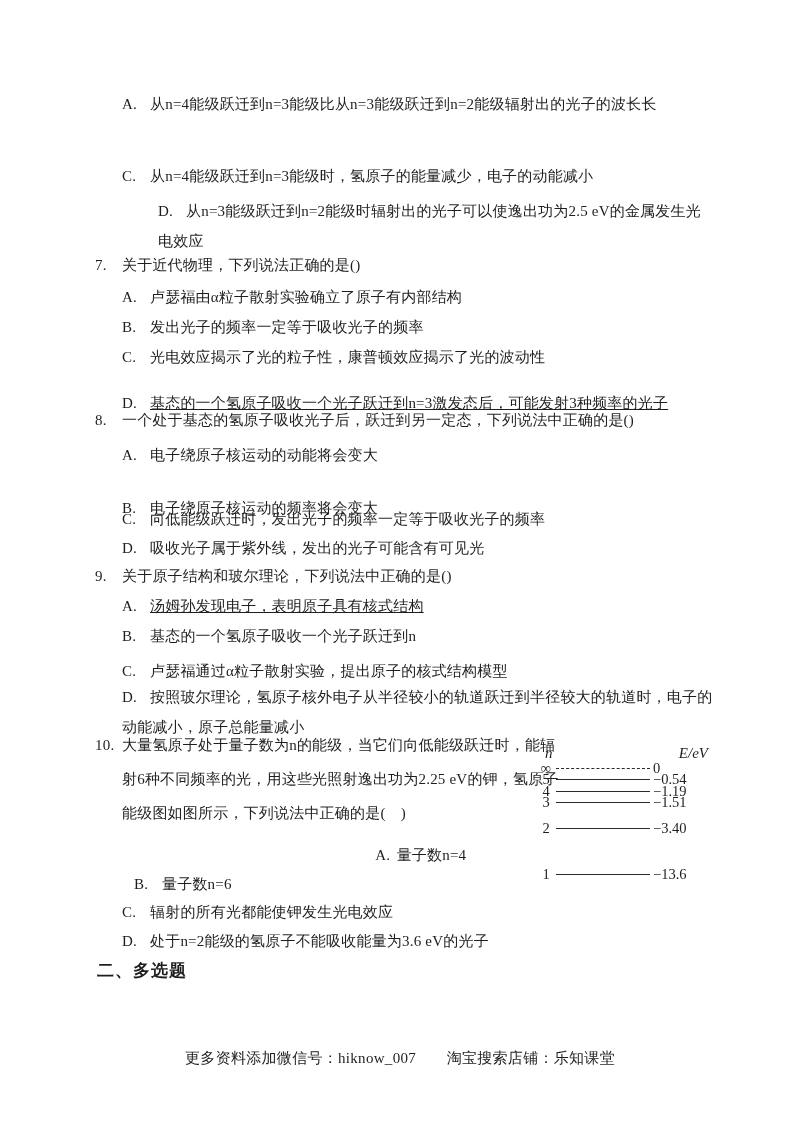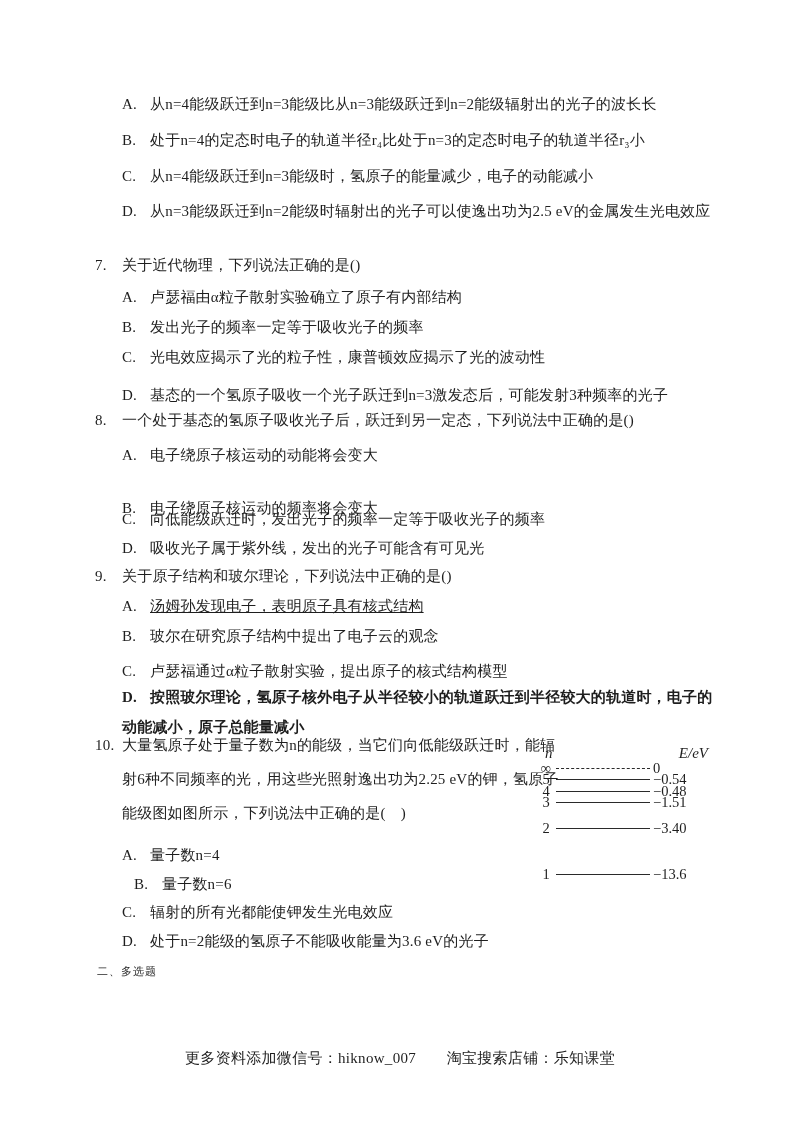--- a/index.html
+++ b/index.html
@@ -26,33 +26,33 @@
     vertical-align:top;
   }
   .opt {
     position:absolute; left:27px; right:2px;
     font-size:15px; line-height:30px;
     letter-spacing:0.2px;
   }
   .opt-letter { display:inline-block; width:28px; vertical-align:top; }
 
   
-  .q6-a { top:89px; }  .q6-b { top:125px; } .q6-c { top:161px; } .q6-d { top:196px; }
+  .q6-a { top:89px; }  .q6-b { top:125px; } .q6-c { top:161px; } .q6-d { top:196px;margin-left:36px; }
   
   .q7-stem { top:250px; }
-  .q7-a { top:282px; } .q7-b { top:312px; } .q7-c { top:342px; } .q7-d { top:380px; }
+  .q7-a { top:282px; } .q7-b { top:312px; } .q7-c { top:342px; } .q7-d { top:388px;text-decoration:underline; }
   
   .q8-stem { top:405px; }
   .q8-a { top:440px; } .q8-b { top:493px; } .q8-c { top:504px; } .q8-d { top:533px; }
   
   .q9-stem { top:561px; }
-  .q9-a { top:591px;text-decoration:underline; } .q9-b { top:621px; } .q9-c { top:656px; } .q9-d { top:682px;font-weight:bold; }
+  .q9-a { top:591px;text-decoration:underline; } .q9-b { top:621px; } .q9-c { top:656px; } .q9-d { top:682px; }
   
   .q10-stem { top:728px; width:468px; line-height:34px; }
-  .q10-a { top:840px; } .q10-b { top:869px;margin-left:12px; } .q10-c { top:897px; } .q10-d { top:926px; }
+  .q10-a { top:840px;text-align:center; } .q10-b { top:869px;margin-left:12px; } .q10-c { top:897px; } .q10-d { top:926px; }
 
   
   .diagram {
     position:absolute; left:443px; top:745px;
     width:172px; height:152px;
     font-size:15px;
   }
   .dgm-header { position:absolute; top:0; left:0; right:0; height:18px; }
   .dgm-h-n {
     position:absolute; left:7px; top:0;
@@ -70,58 +70,57 @@
   .row-3 { top:50px; }   .row-2 { top:76px; } .row-1 { top:122px; }
   .lvl-n { width:16px; text-align:center; font-size:14.5px; line-height:14px; }
   .lvl-line { flex:1; border-top:1.5px solid #2a2a2a; margin:0 3px 0 2px; }
   .lvl-line.dashed { border-top:1.6px dashed #2a2a2a; }
   .lvl-e { width:57px; font-size:14.5px; line-height:14px; }
 
   
   .section-header {
     position:absolute; left:97px; top:960px;
     font-family:"Liberation Sans","DejaVu Sans",sans-serif;
-    font-weight:normal; font-size:11px; line-height:22px;
+    font-weight:bold; font-size:17px; line-height:22px;
     letter-spacing:1px;
   }
 
   
   .footer {
     position:absolute; left:0; right:0; top:1043px;
     text-align:center;
     font-size:15px; line-height:30px;
     letter-spacing:0.3px;
   }
 </style>
 </head>
 <body>
 
 <div class="page">
   <div class="content">
 
     <div class="opt q6-a"><span class="opt-letter">A.</span><span>从n=4能级跃迁到n=3能级比从n=3能级跃迁到n=2能级辐射出的光子的波长长</span></div>
-    <div class="opt q6-b"><span class="opt-letter">B.</span><span>处于n=4的定态时电子的轨道半径r₄比处于n=3的定态时电子的轨道半径r₃小</span></div>
     <div class="opt q6-c"><span class="opt-letter">C.</span><span>从n=4能级跃迁到n=3能级时，氢原子的能量减少，电子的动能减小</span></div>
     <div class="opt q6-d"><span class="opt-letter">D.</span><span>从n=3能级跃迁到n=2能级时辐射出的光子可以使逸出功为2.5 eV的金属发生光电效应</span></div>
 
     <div class="stem q7-stem"><span class="q-num">7.</span><span>关于近代物理，下列说法正确的是()</span></div>
     <div class="opt q7-a"><span class="opt-letter">A.</span><span>卢瑟福由α粒子散射实验确立了原子有内部结构</span></div>
     <div class="opt q7-b"><span class="opt-letter">B.</span><span>发出光子的频率一定等于吸收光子的频率</span></div>
     <div class="opt q7-c"><span class="opt-letter">C.</span><span>光电效应揭示了光的粒子性，康普顿效应揭示了光的波动性</span></div>
     <div class="opt q7-d"><span class="opt-letter">D.</span><span>基态的一个氢原子吸收一个光子跃迁到n=3激发态后，可能发射3种频率的光子</span></div>
 
     <div class="stem q8-stem"><span class="q-num">8.</span><span>一个处于基态的氢原子吸收光子后，跃迁到另一定态，下列说法中正确的是()</span></div>
     <div class="opt q8-a"><span class="opt-letter">A.</span><span>电子绕原子核运动的动能将会变大</span></div>
     <div class="opt q8-b"><span class="opt-letter">B.</span><span>电子绕原子核运动的频率将会变大</span></div>
     <div class="opt q8-c"><span class="opt-letter">C.</span><span>向低能级跃迁时，发出光子的频率一定等于吸收光子的频率</span></div>
     <div class="opt q8-d"><span class="opt-letter">D.</span><span>吸收光子属于紫外线，发出的光子可能含有可见光</span></div>
 
     <div class="stem q9-stem"><span class="q-num">9.</span><span>关于原子结构和玻尔理论，下列说法中正确的是()</span></div>
     <div class="opt q9-a"><span class="opt-letter">A.</span><span>汤姆孙发现电子，表明原子具有核式结构</span></div>
-    <div class="opt q9-b"><span class="opt-letter">B.</span><span>玻尔在研究原子结构中提出了电子云的观念</span></div>
+    <div class="opt q9-b"><span class="opt-letter">B.</span><span>基态的一个氢原子吸收一个光子跃迁到n</span></div>
     <div class="opt q9-c"><span class="opt-letter">C.</span><span>卢瑟福通过α粒子散射实验，提出原子的核式结构模型</span></div>
     <div class="opt q9-d"><span class="opt-letter">D.</span><span>按照玻尔理论，氢原子核外电子从半径较小的轨道跃迁到半径较大的轨道时，电子的动能减小，原子总能量减小</span></div>
 
     <div class="stem q10-stem"><span class="q-num">10.</span><span>大量氢原子处于量子数为n的能级，当它们向低能级跃迁时，能辐射6种不同频率的光，用这些光照射逸出功为2.25 eV的钾，氢原子能级图如图所示，下列说法中正确的是(　)</span></div>
     <div class="opt q10-a"><span class="opt-letter">A.</span><span>量子数n=4</span></div>
     <div class="opt q10-b"><span class="opt-letter">B.</span><span>量子数n=6</span></div>
     <div class="opt q10-c"><span class="opt-letter">C.</span><span>辐射的所有光都能使钾发生光电效应</span></div>
     <div class="opt q10-d"><span class="opt-letter">D.</span><span>处于n=2能级的氢原子不能吸收能量为3.6 eV的光子</span></div>
 
     <div class="diagram">
@@ -135,21 +134,21 @@
         <span class="lvl-e">0</span>
       </div>
       <div class="lvl-row row-5">
         <span class="lvl-n">5</span>
         <span class="lvl-line"></span>
         <span class="lvl-e">−0.54</span>
       </div>
       <div class="lvl-row row-4">
         <span class="lvl-n">4</span>
         <span class="lvl-line"></span>
-        <span class="lvl-e">−0.48</span>
+        <span class="lvl-e">−1.19</span>
       </div>
       <div class="lvl-row row-3">
         <span class="lvl-n">3</span>
         <span class="lvl-line"></span>
         <span class="lvl-e">−1.51</span>
       </div>
       <div class="lvl-row row-2">
         <span class="lvl-n">2</span>
         <span class="lvl-line"></span>
         <span class="lvl-e">−3.40</span>

